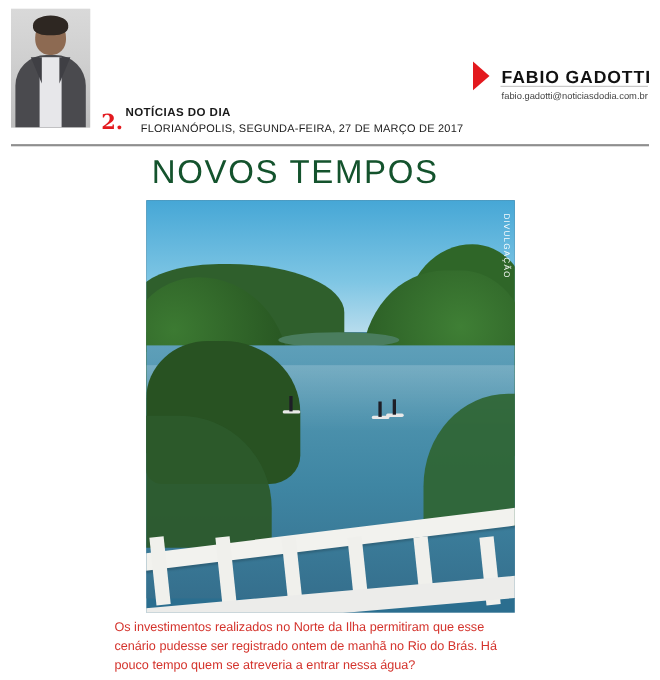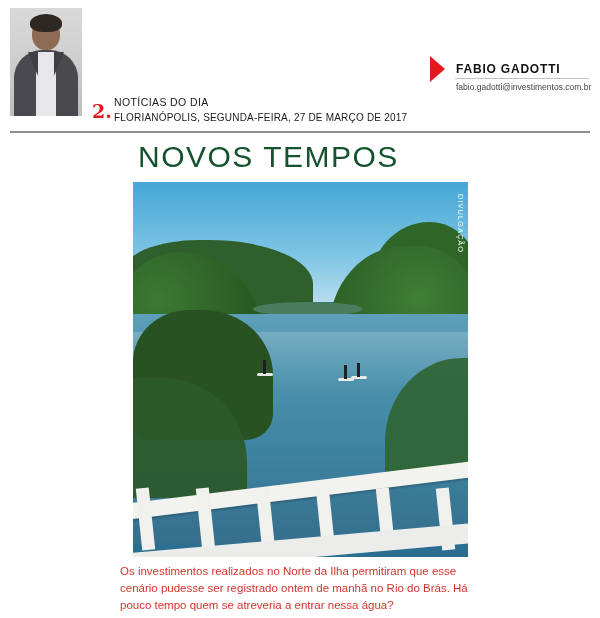--- a/index.html
+++ b/index.html
@@ -95,44 +95,44 @@
     left: 92px; top: 100px;
     font-family: "DejaVu Serif", serif;
     font-weight: 700;
     font-size: 19px;
     color: #e3191e;
   }
   .section-name {
     position: absolute;
     left: 114px; top: 96px;
     font-size: 10.5px;
-    font-weight: 400;
+    font-weight: 700;
     letter-spacing: 0.4px;
     color: #1a1a1a;
   }
   .section-place {
     position: absolute;
-    left: 114px; top: 112px;
+    left: 128px; top: 112px;
     font-size: 10px;
     letter-spacing: 0.2px;
     color: #1a1a1a;
   }
 
   .byline-arrow {
     position: absolute;
     left: 430px; top: 56px;
     width: 0; height: 0;
     border-left: 15px solid #e3191e;
     border-top: 13px solid transparent;
     border-bottom: 13px solid transparent;
   }
   .byline-name {
     position: absolute;
     left: 456px; top: 62px;
-    font-size: 12px;
+    font-size: 16px;
     font-weight: 700;
     letter-spacing: 0.8px;
     color: #111111;
   }
   .byline-mail {
     position: absolute;
     left: 456px; top: 82px;
     font-size: 8.5px;
     color: #444444;
   }
@@ -287,21 +287,21 @@
     letter-spacing: 1px;
     color: #ffffff;
     writing-mode: vertical-rl;
     text-orientation: mixed;
     opacity: 0.95;
   }
 
   
   .caption {
     position: absolute;
-    left: 120px; top: 563px;
+    left: 104px; top: 563px;
     width: 356px;
     font-size: 11.5px;
     line-height: 17px;
     color: #d4332c;
   }
 </style>
 </head>
 <body>
 
 <div class="masthead">
@@ -317,21 +317,21 @@
   </div>
 
 
   <div class="section-num">2.</div>
   <div class="section-name">NOTÍCIAS DO DIA</div>
   <div class="section-place">FLORIANÓPOLIS, SEGUNDA-FEIRA, 27 DE MARÇO DE 2017</div>
 
   <div class="byline-arrow"></div>
   <div class="byline-name">FABIO GADOTTI</div>
   <div class="byline-rule"></div>
-  <div class="byline-mail">fabio.gadotti@investimentos.com.br</div>
+  <div class="byline-mail">fabio.gadotti@noticiasdodia.com.br</div>
 
   <div class="masthead-rule"></div>
 </div>
 
 <div class="headline">NOVOS TEMPOS</div>
 
 <div class="photo-wrap">
   <div class="ph-sky"></div>
   <div class="ph-trees-right2"></div>
   <div class="ph-hill-left"></div>

